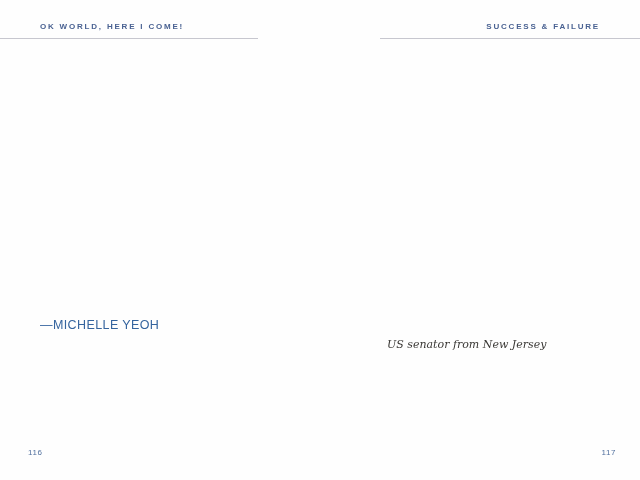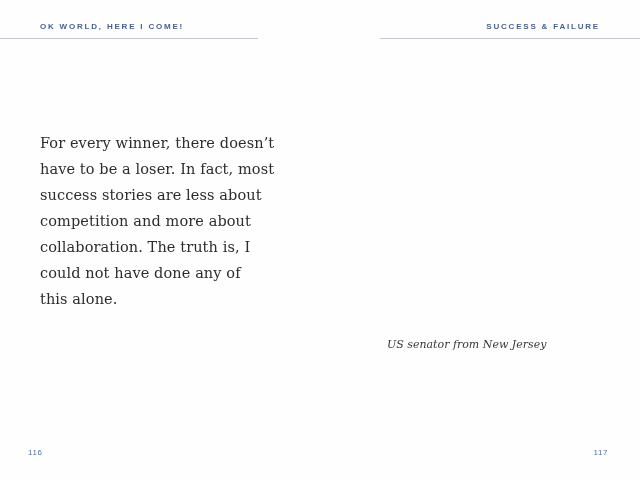--- a/index.html
+++ b/index.html
@@ -90,38 +90,32 @@
 
   .page-number {
     position: absolute;
     top: 448px;
     font-family: "Liberation Sans", sans-serif;
     font-size: 8px;
     letter-spacing: 0.6px;
     color: #51709e;
   }
   .page.left  .page-number { left: 28px; }
-  .page.right .page-number { right: 32px; }
+  .page.right .page-number { right: 24px; }
 </style>
 </head>
 <body>
 
 <div class="spread">
 
   <section class="page left">
     <span class="running-head">OK WORLD, HERE I COME!</span>
     <div class="head-rule"></div>
-    <div class="quote">For every winner, there doesn’t
-have to be a loser. In fact, most
-success stories are less about
-competition and more about
-collaboration. The truth is, I
-could not have done any of
-this alone.</div>
     <div class="attribution">
+      <div class="name">—MICHELLE YEOH</div>
     </div>
     <div class="page-number">116</div>
   </section>
 
   <section class="page right">
     <span class="running-head">SUCCESS &amp; FAILURE</span>
     <div class="head-rule"></div>
     <div class="attribution">
       <div class="role">US senator from New Jersey</div>
     </div>

